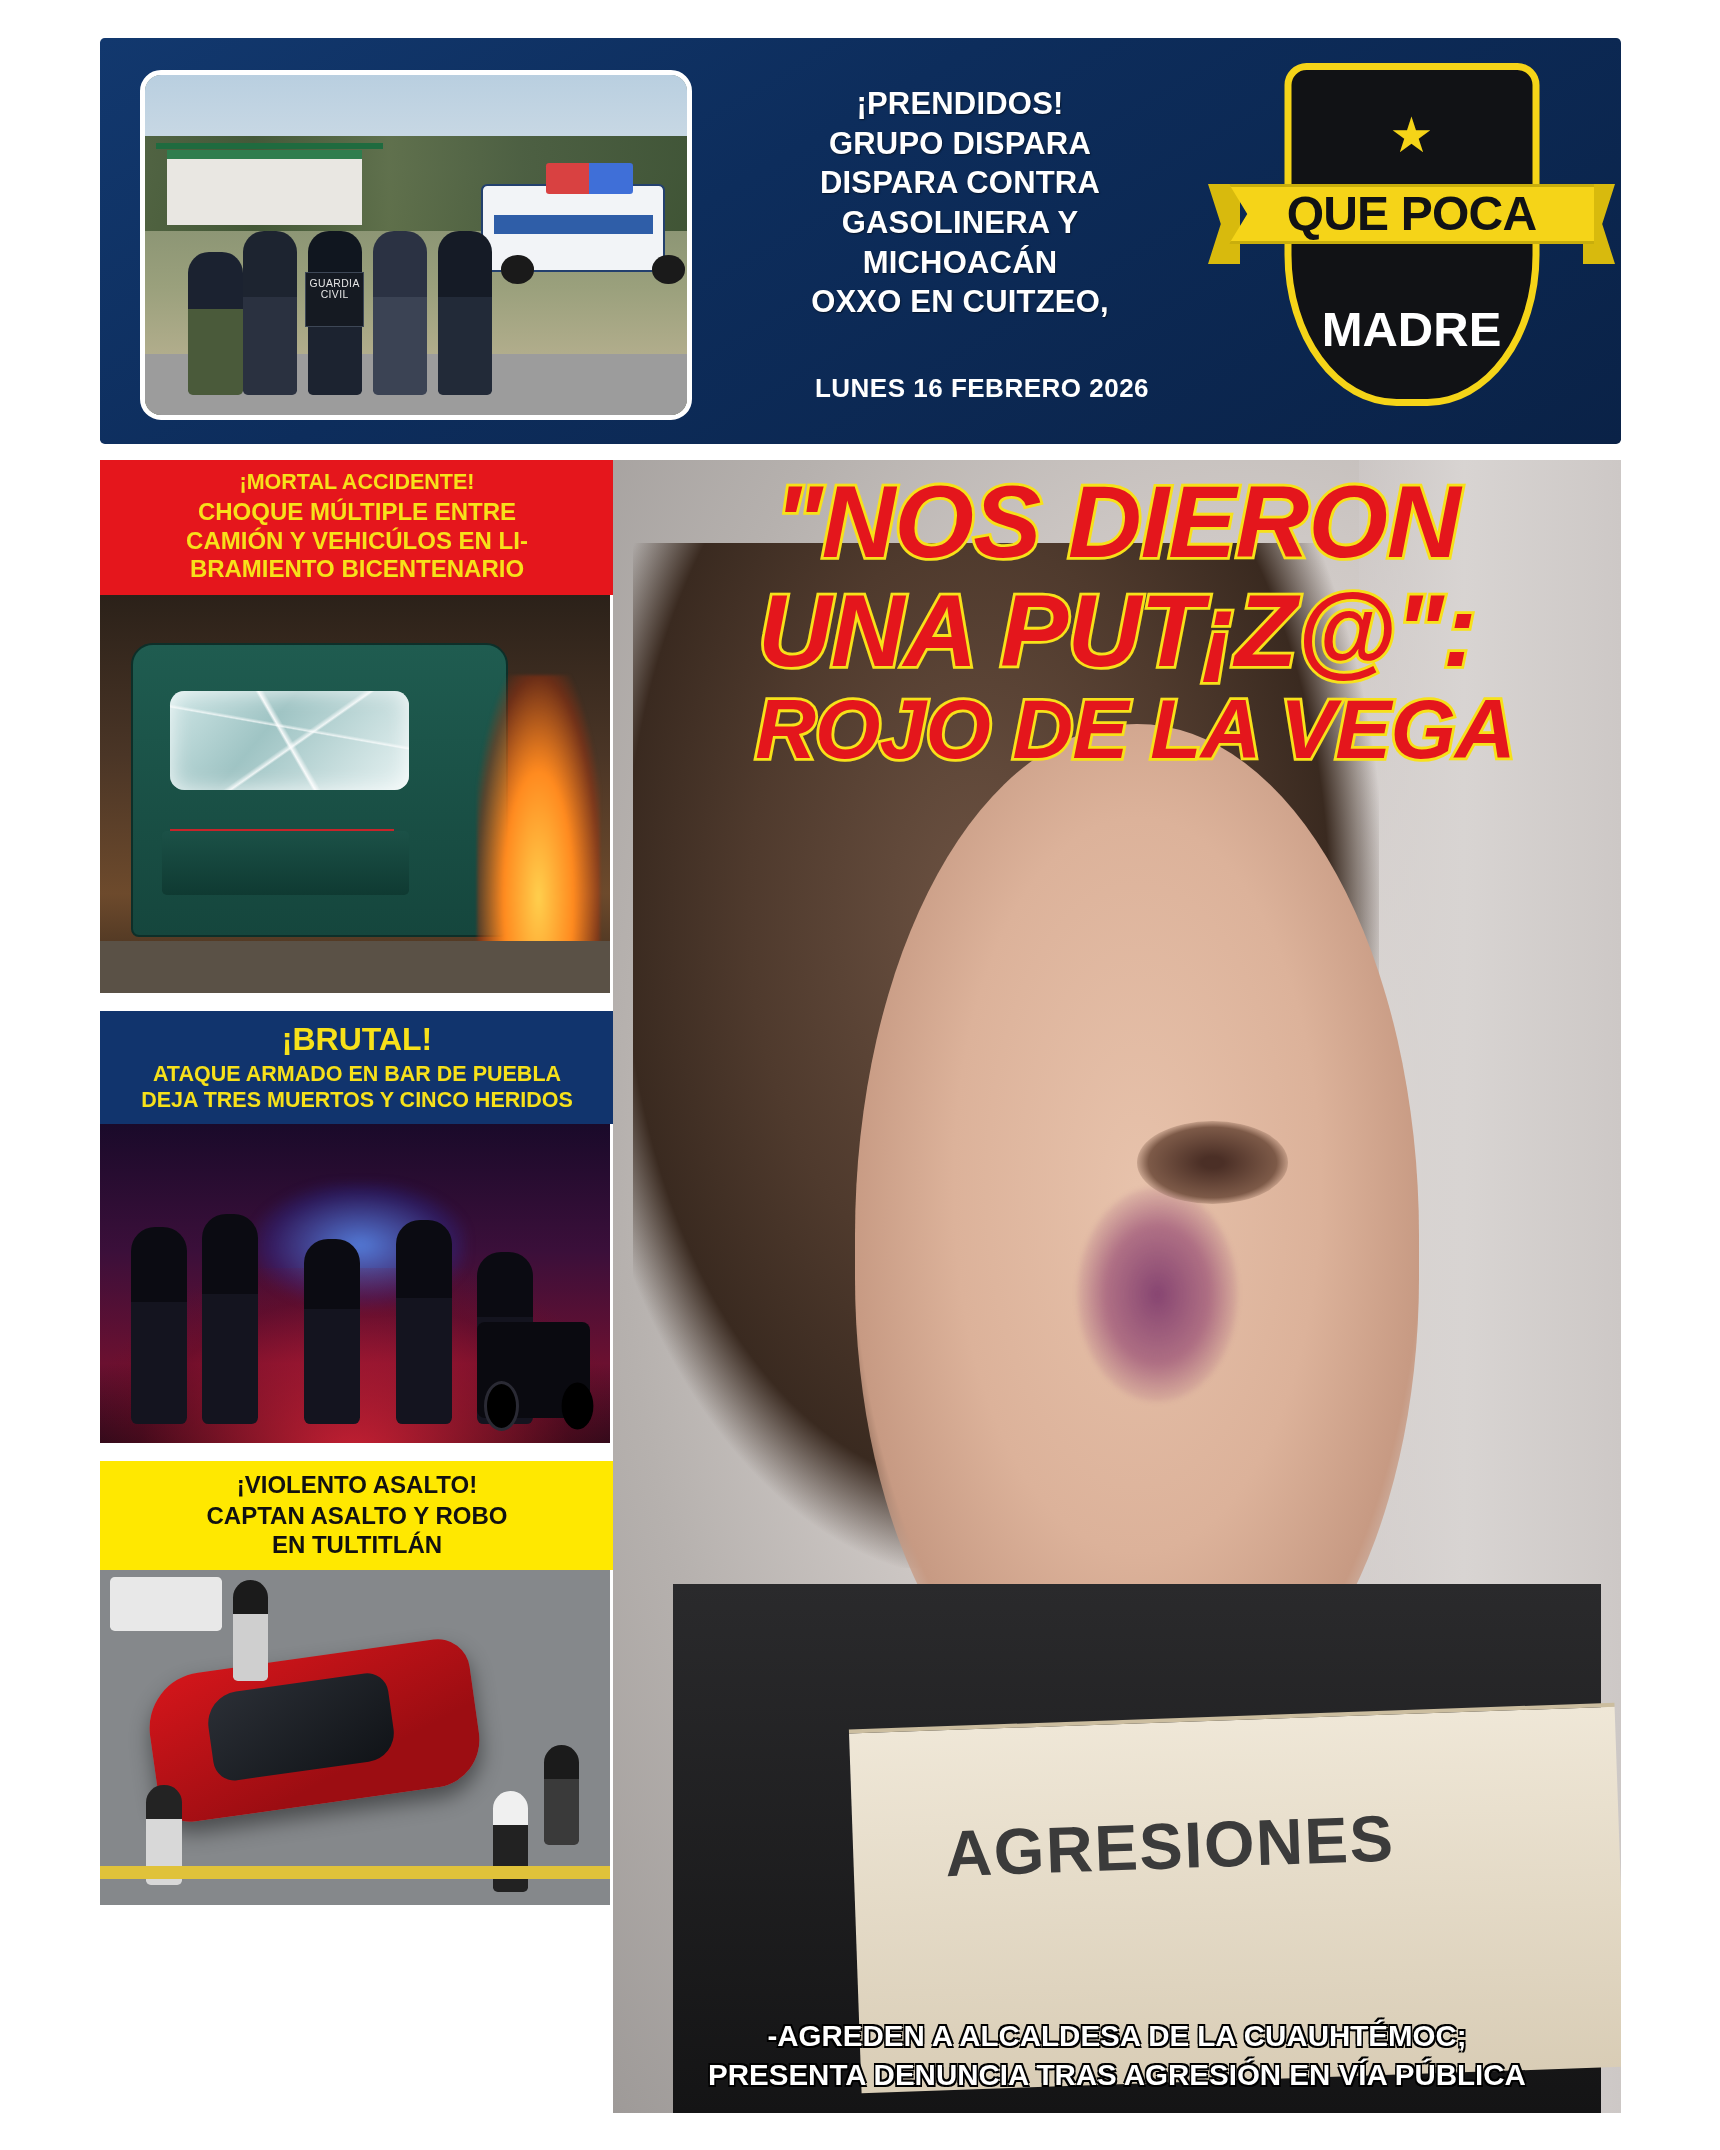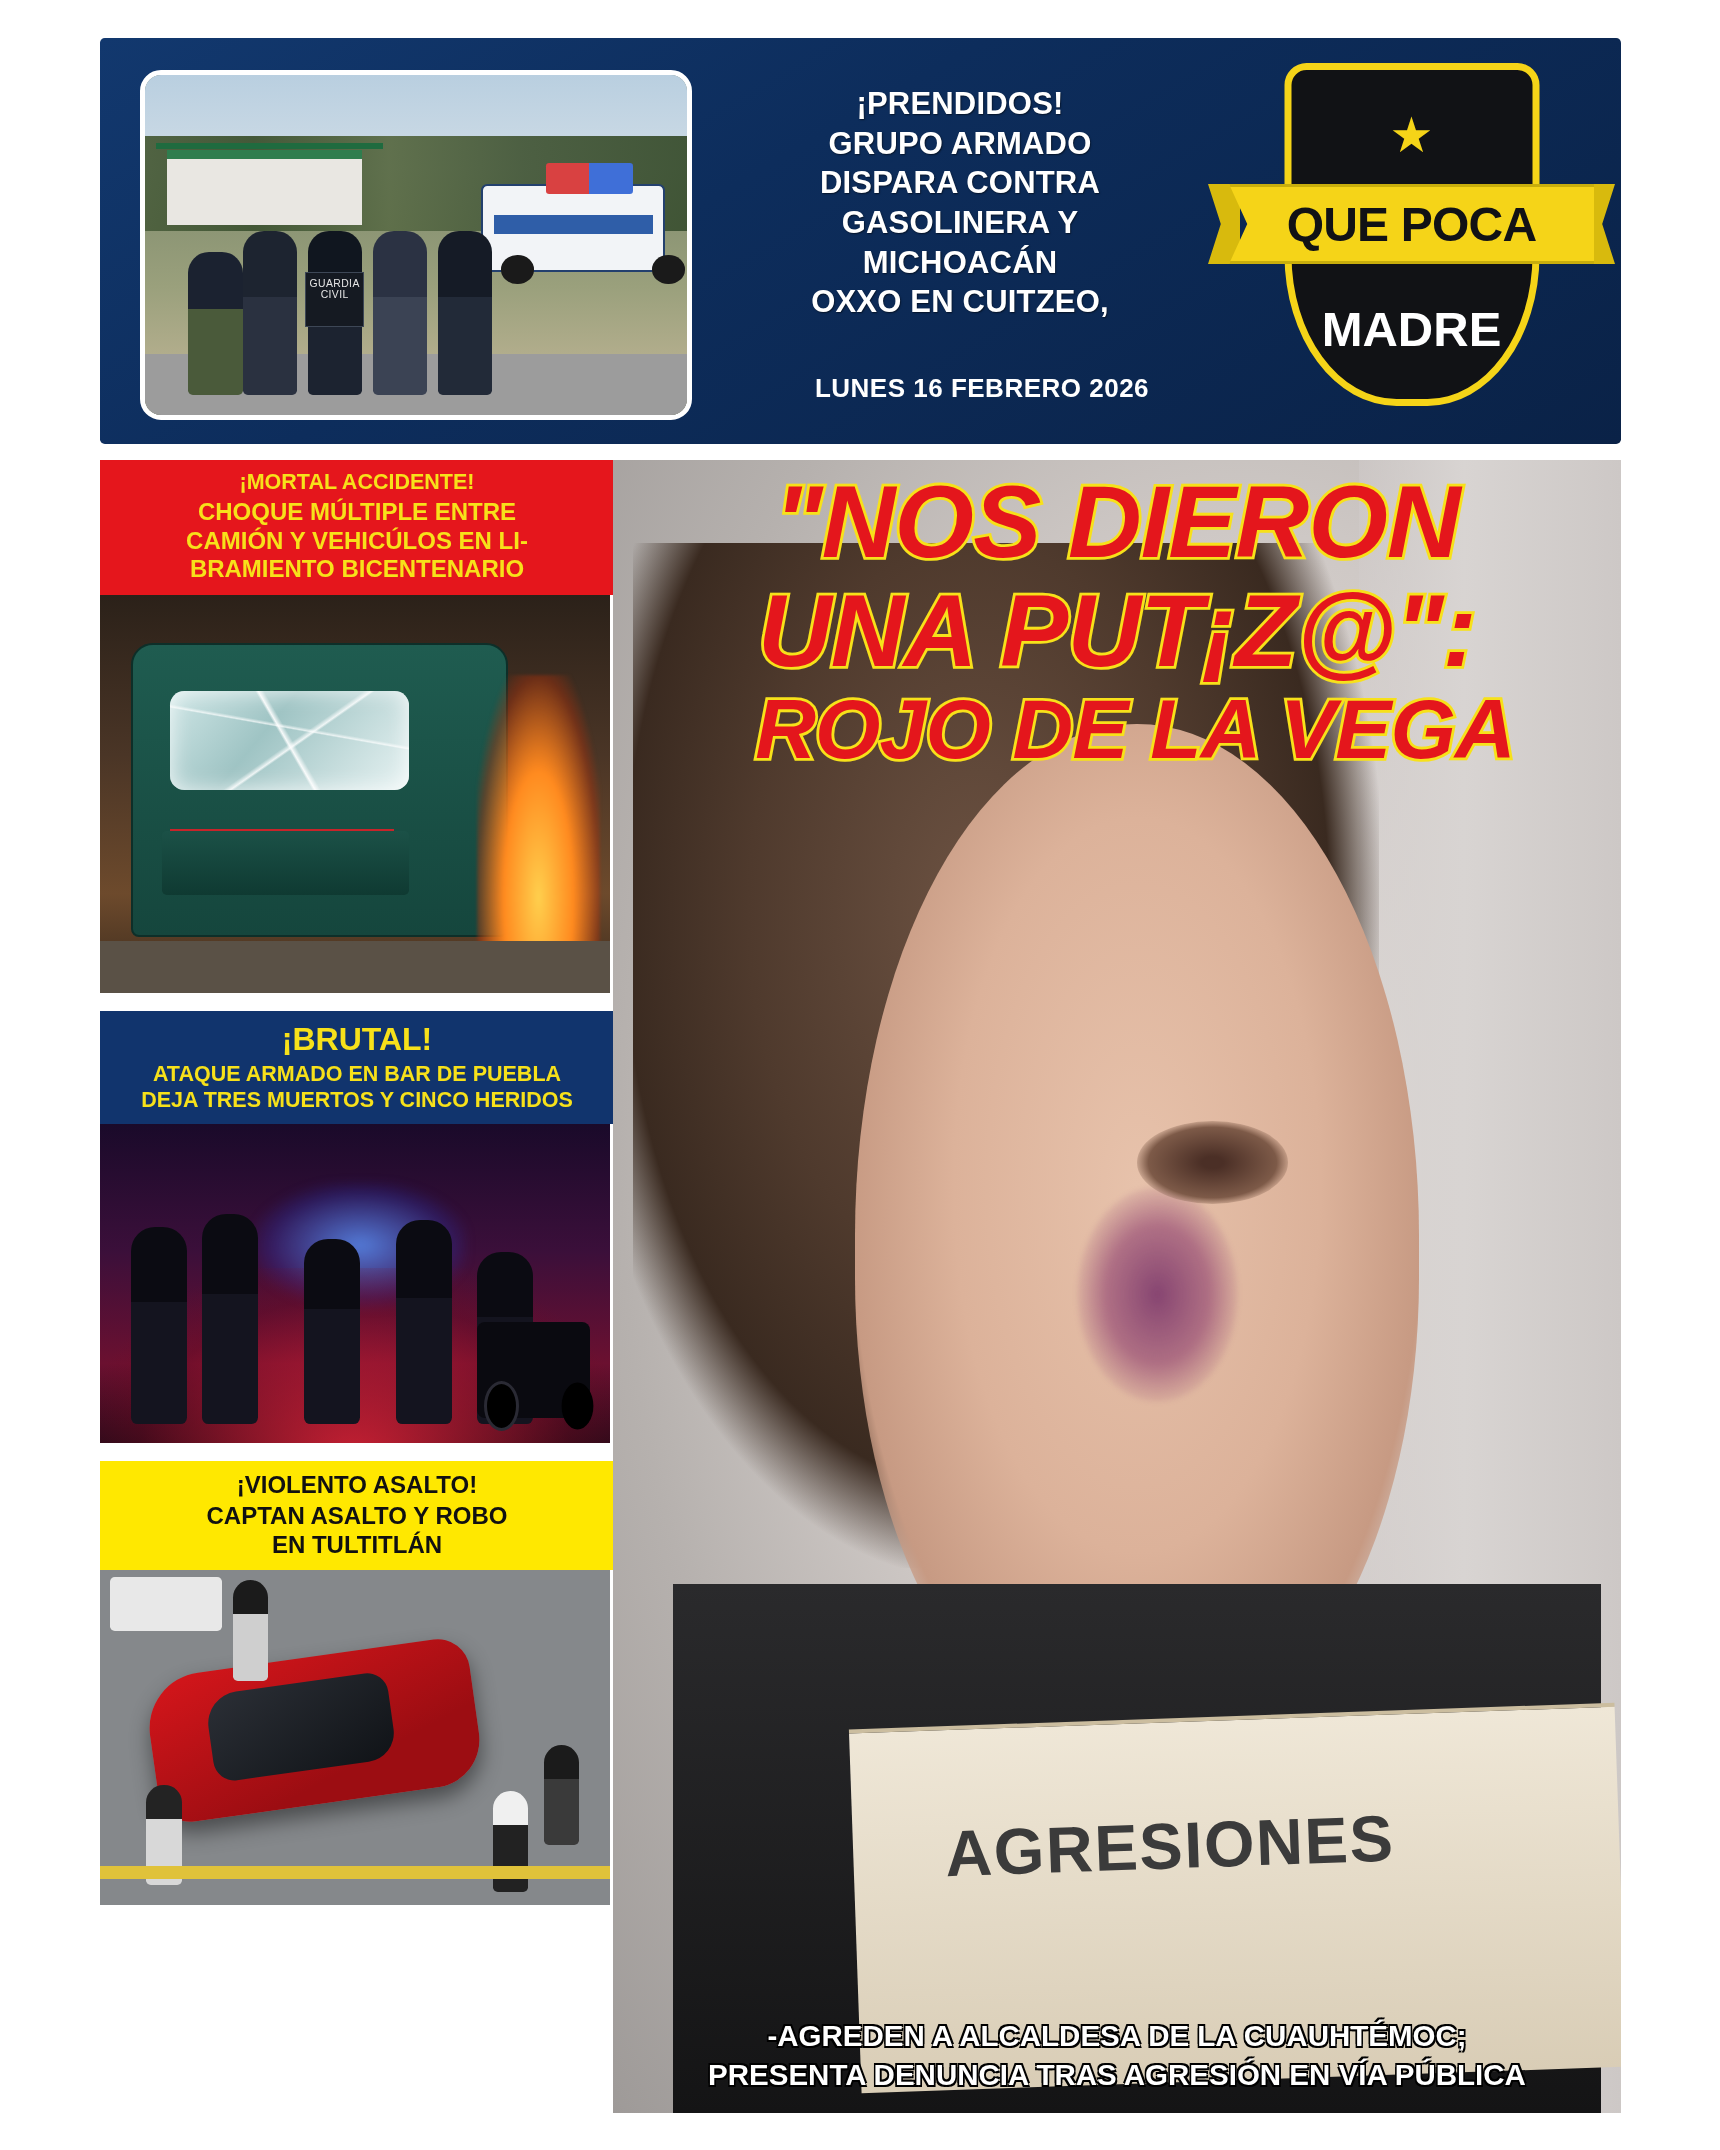--- a/index.html
+++ b/index.html
@@ -129,24 +129,24 @@
     background: #111215;
     border: 7.2px solid #f5d418;
     border-radius: 22px 22px 112px 112px / 22px 22px 151px 151px;
   }
   .shield-star {
     position:absolute; left:50%; top:41px; transform:translateX(-50%);
     font-size: 49px; color:#f5d418; line-height:1;
   }
   .banner {
     position:absolute; left:-11px; top:127px;
-    width: 365px; height: 80px;
+    width: 365px; height: 60px;
     background: #f5d418;
     clip-path: polygon(0 0, 100% 0, 100% 100%, 0 100%, 5% 50%);
-    display:flex; align-items:center; justify-content:center;
+    display:flex; align-items:flex-end; justify-content:center;
     border-top: 3.2px solid #c9ae0c;
     border-bottom: 3.2px solid #c9ae0c;
   }
   .banner-tail-l, .banner-tail-r {
     position:absolute; top:127px; width:32px; height:80px; background:#d8ba0d;
   }
   .banner-tail-l { left:-32px; clip-path: polygon(0 0, 100% 0, 100% 100%, 0 100%, 40% 50%); }
   .banner-tail-r { right:-32px; clip-path: polygon(0 0, 100% 0, 60% 50%, 100% 100%, 0 100%); }
   .banner-text {
     font-size: 48px; font-weight: 900; color:#111215; letter-spacing:-0.8px;
@@ -375,21 +375,21 @@
       <div class="hp-cop c5"></div>
       <div class="hp-cop c1"></div>
       <div class="hp-cop c2"></div>
       <div class="hp-cop c3"></div>
       <div class="hp-cop c4"></div>
       <div class="hp-vest">GUARDIA CIVIL</div>
     </div>
 
     <div class="header-headline">
       <div>¡PRENDIDOS!</div>
-      <div>GRUPO ARMADO</div>
+      <div>GRUPO DISPARA</div>
       <div>DISPARA CONTRA</div>
       <div>GASOLINERA Y</div>
       <div>MICHOACÁN</div>
       <div>OXXO EN CUITZEO,</div>
     </div>
 
     <div class="header-date">LUNES 16 FEBRERO 2026</div>
 
     <div class="logo">
       <div class="shield">

